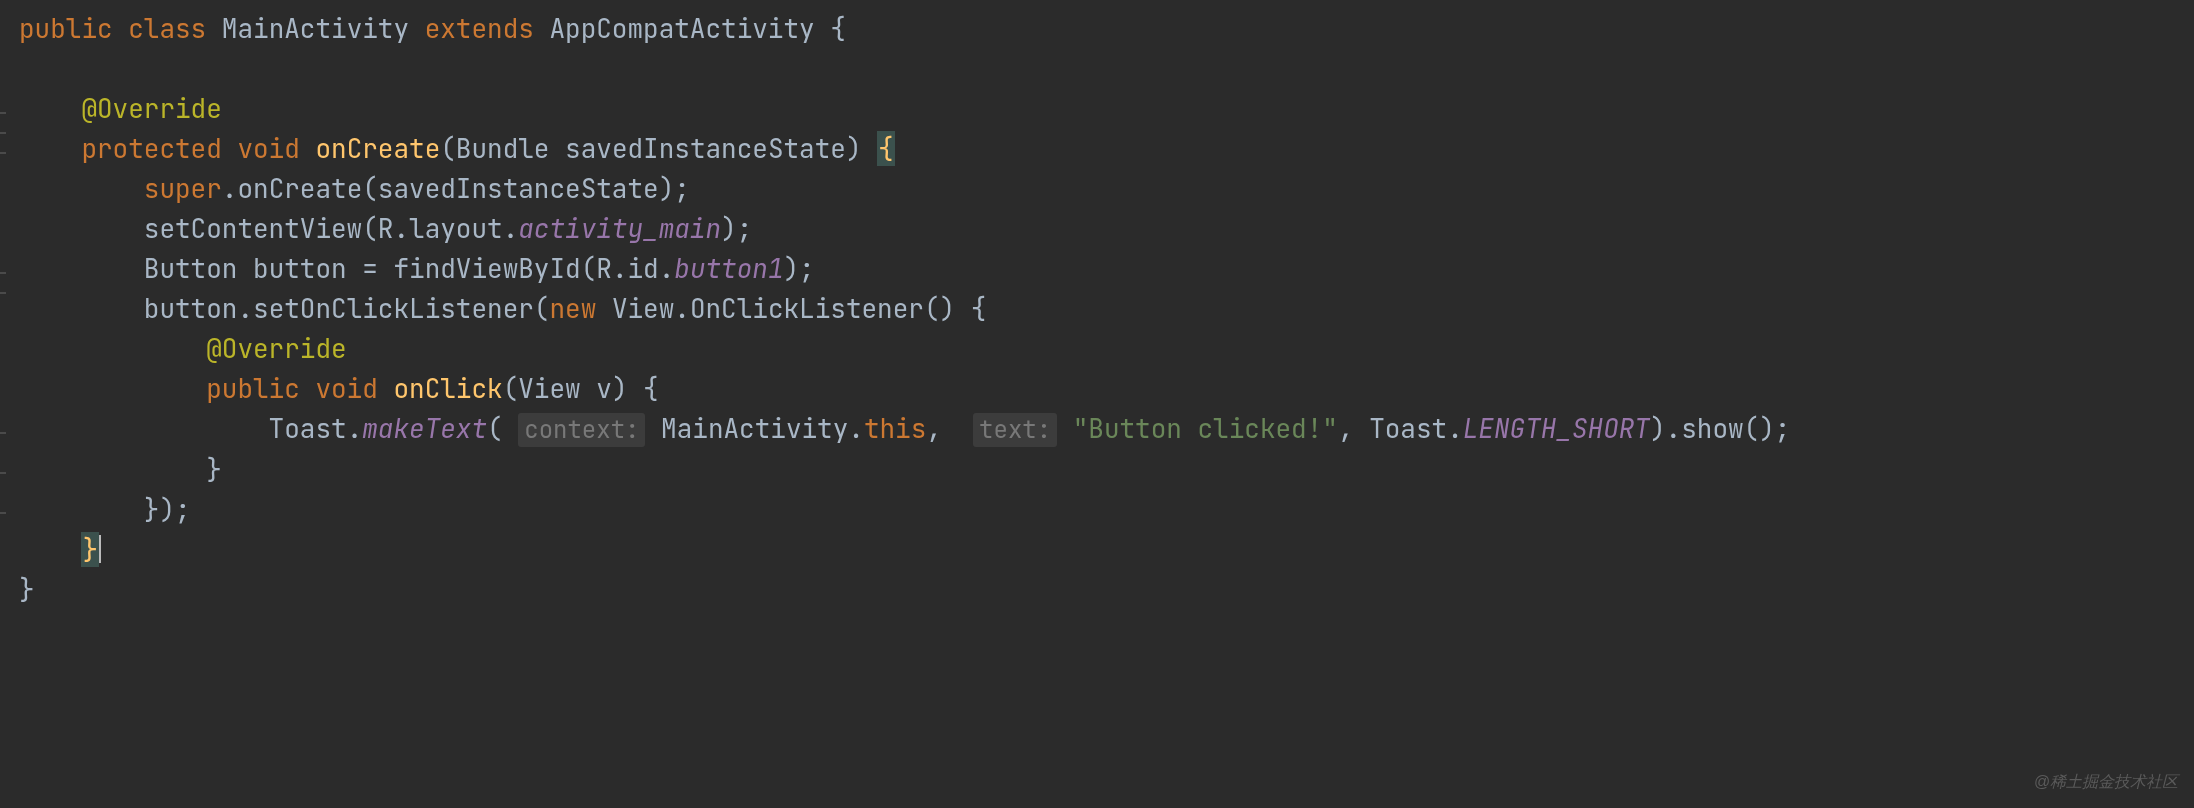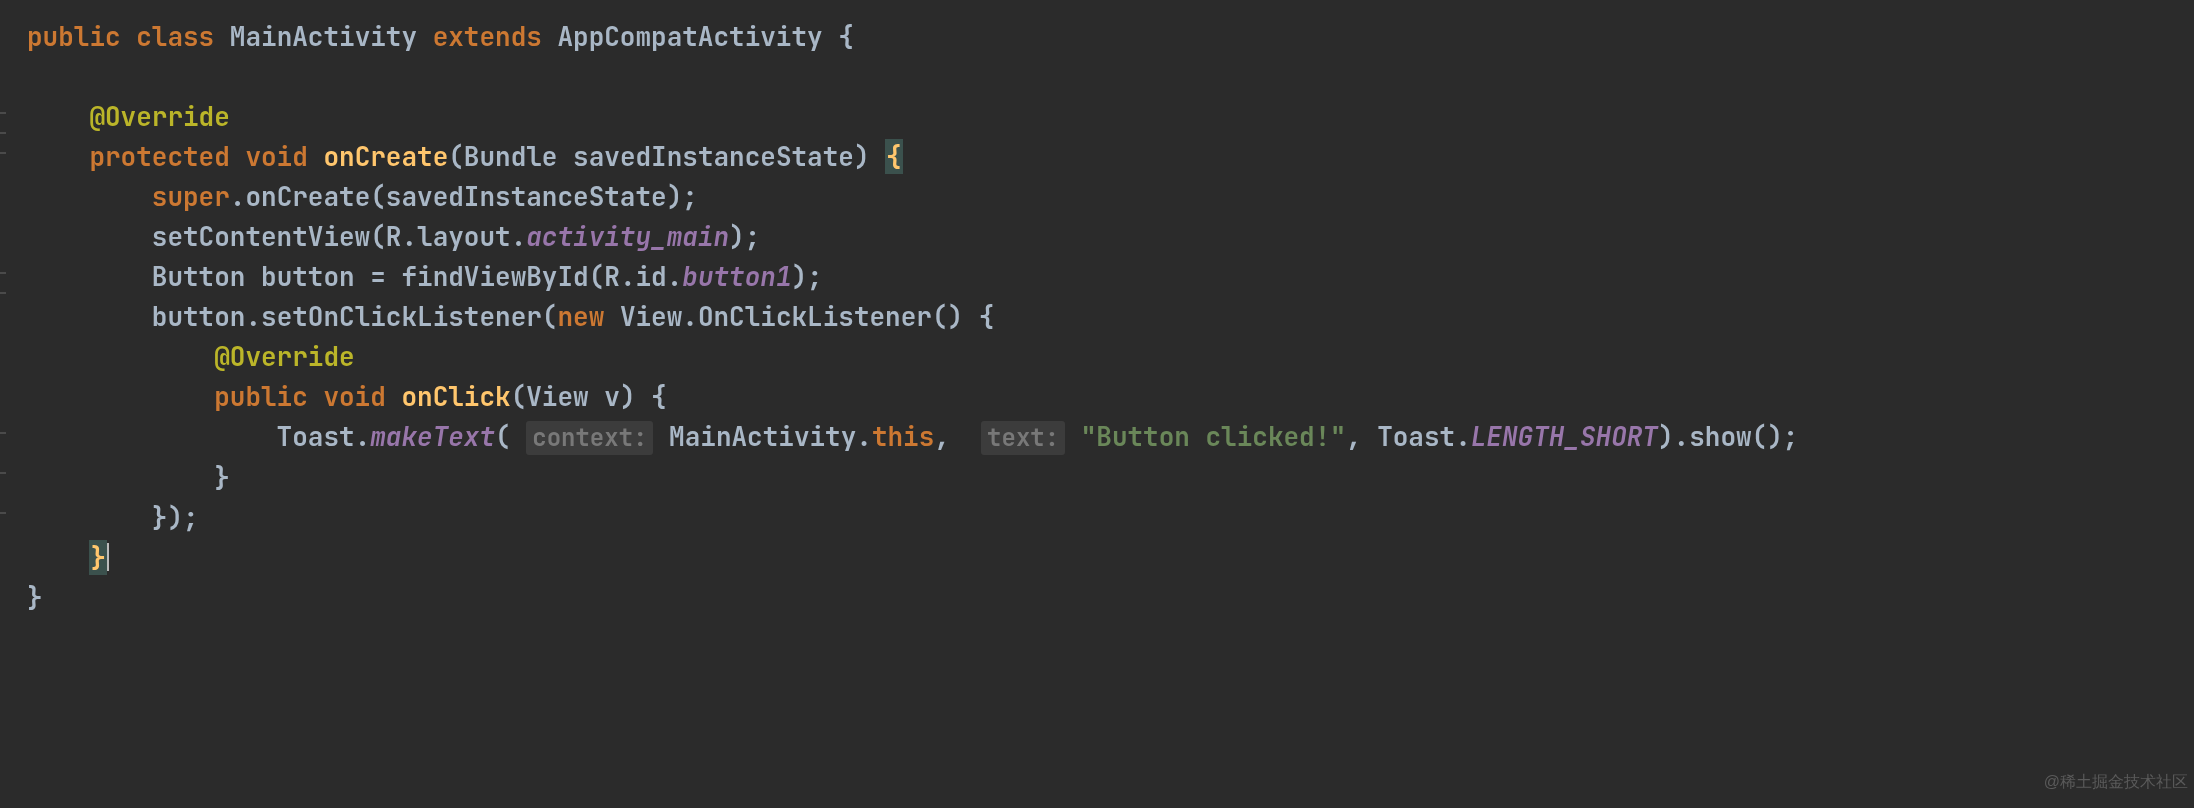--- a/index.html
+++ b/index.html
@@ -28,25 +28,24 @@
     background: #2b2b2b;
   }
   .gutter .dash {
     position: absolute;
     left: 0;
     width: 6px;
     height: 2px;
     background: #4a4a4a;
   }
   pre.code {
-    margin: 9px;
+    margin: 1px;
     padding-left: 18px;
     white-space: pre;
     font-family: inherit;
-    font-weight: bold;
   }
   .kw-orange { color: #cc7832; }
   .kw-yellow { color: #ffc66d; }
   .identifier { color: #a9b7c6; }
   .annotation { color: #bbb529; }
   .static-field { color: #9876aa; font-style: italic; }
   .string { color: #6a8759; }
   .hint {
     color: #787878;
     background: #3c3c3c;
@@ -71,25 +70,26 @@
   .caret {
     display: inline-block;
     width: 2px;
     height: 28px;
     background: #bbbbbb;
     vertical-align: -4px;
     margin-left: 0px;
   }
   .watermark {
     position: absolute;
-    right: 6px;
+    right: 16px;
     bottom: 6px;
     color: #5a5a5a;
     font-size: 16px;
     font-family: sans-serif;
+    font-style: italic;
   }
 </style>
 </head>
 <body>
 
 <div class="editor">
 
 <div class="line-highlight-bg" style="top: 488px;"></div>
 
 <div class="gutter">

